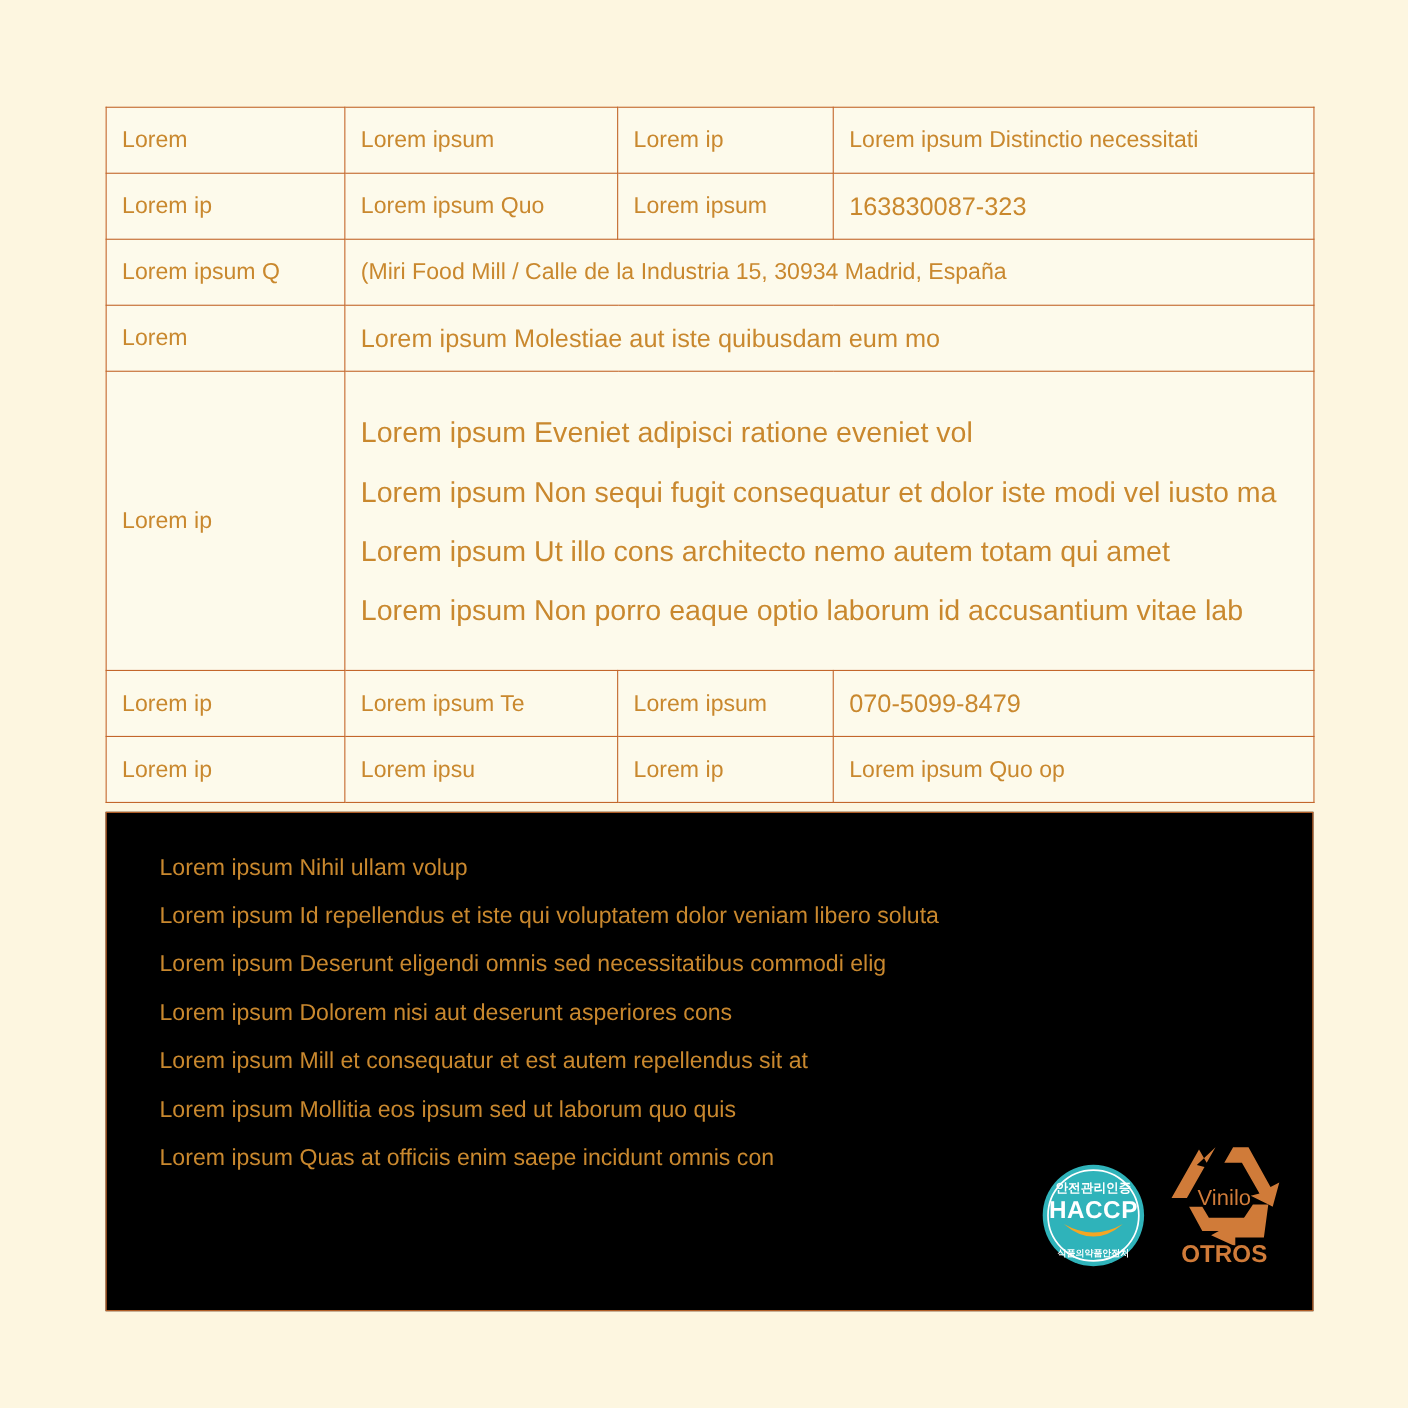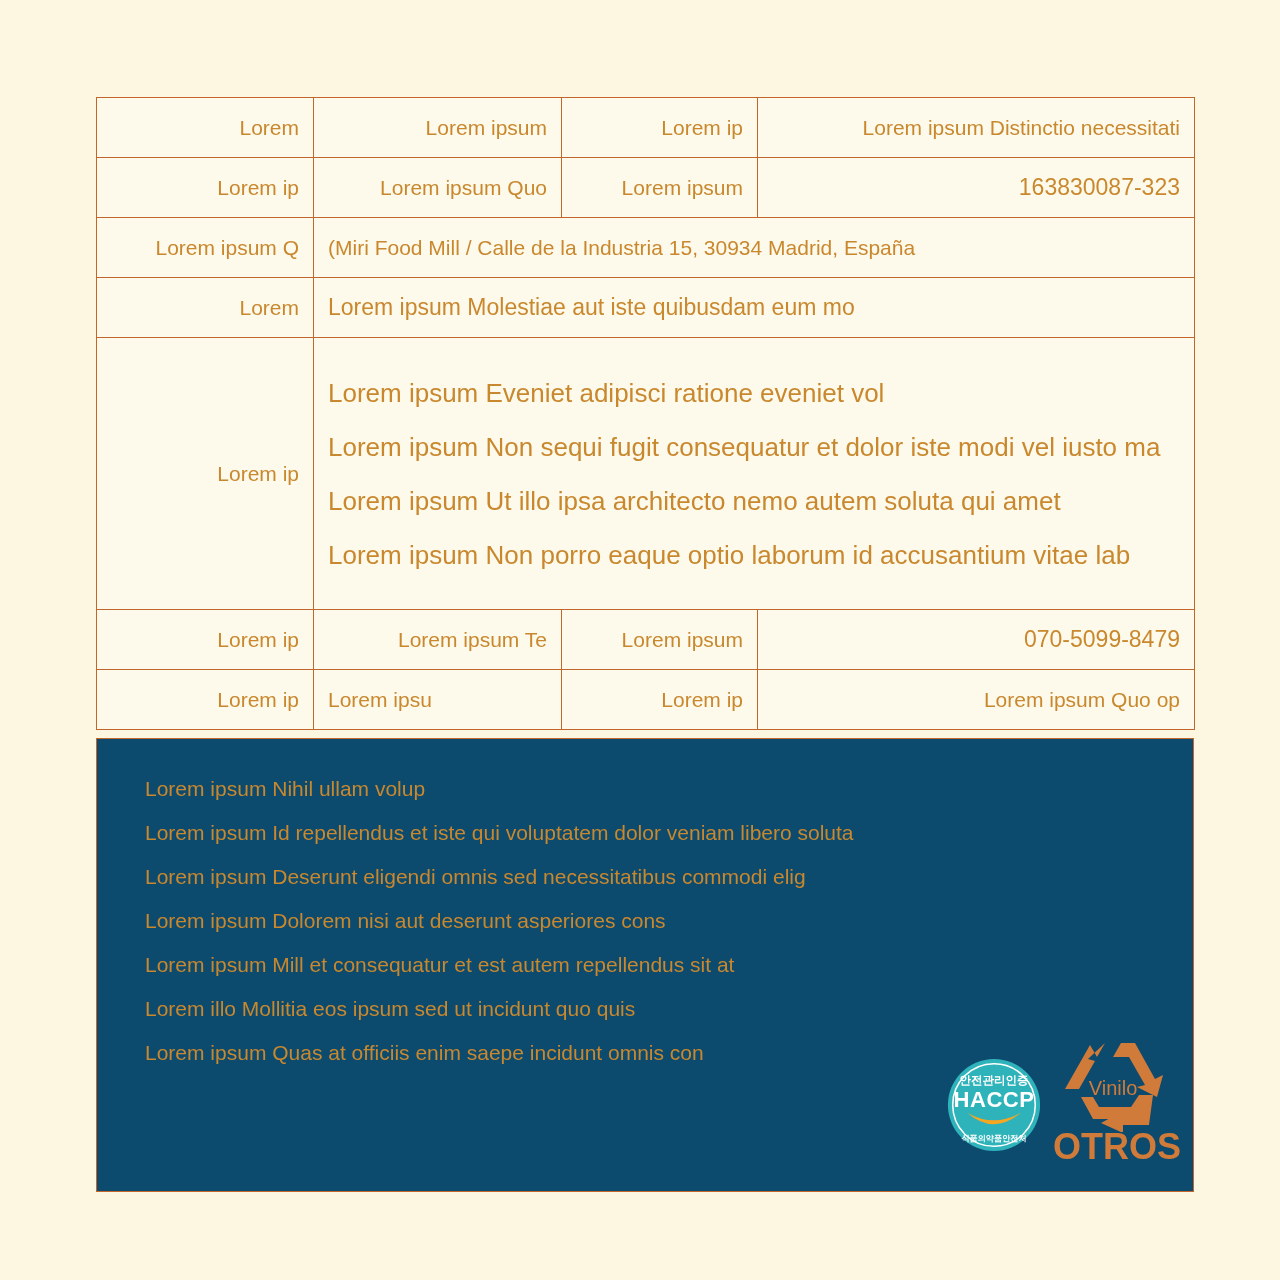--- a/index.html
+++ b/index.html
@@ -32,21 +32,21 @@
   }
   .label-table td {
     border: 1.5px solid #c3662b;
     color: #c9882e;
     font-size: 21px;
     padding: 0 14px;
     vertical-align: middle;
     white-space: nowrap;
     overflow: hidden;
   }
-  .c-lbl   { text-align: right; }
+  .c-lbl   { text-align: left; }
   .c-left  { text-align: left; }
 
   .r-h     { height: 60px; }
   .r-tall  { height: 60px; }
   .r-big   { height: 272px; }
 
   .col1 { width: 217px; }
   .col2 { width: 248px; }
   .col3 { width: 196px; }
   .col4 { width: 437px; }
@@ -68,21 +68,21 @@
 
   
   .notes {
     position: absolute;
     left: 96px;
     top: 738px;
     width: 1098px;
     height: 454px;
     box-sizing: border-box;
     border: 1.5px solid #c3662b;
-    background: #0c4a6e;
+    background: #000000;
     padding: 28px 20px 20px 48px;
   }
   .notes .nline {
     color: #c9882e;
     font-size: 21px;
     padding: 10px 0;
     white-space: nowrap;
   }
 
   
@@ -108,21 +108,21 @@
     top: 2px;
     width: 120px;
     height: 145px;
   }
   .otros-word {
     position: absolute;
     left: 0;
     top: 92px;
     width: 120px;
     text-align: center;
-    font-size: 36px;
+    font-size: 22px;
     font-weight: bold;
     color: #d07b39;
     letter-spacing: 0px;
     line-height: 1;
   }
 </style>
 </head>
 <body>
 
 <div class="page">
@@ -153,21 +153,21 @@
       </tr>
       <tr class="r-h">
         <td class="c-lbl">Lorem</td>
         <td class="c-left big-text" colspan="3">Lorem ipsum Molestiae aut iste quibusdam eum mo</td>
       </tr>
       <tr class="r-big">
         <td class="c-lbl">Lorem ip</td>
         <td class="multi" colspan="3">
           <div class="mline">Lorem ipsum Eveniet adipisci ratione eveniet vol</div>
           <div class="mline">Lorem ipsum Non sequi fugit consequatur et dolor iste modi vel iusto ma</div>
-          <div class="mline">Lorem ipsum Ut illo ipsa architecto nemo autem soluta qui amet</div>
+          <div class="mline">Lorem ipsum Ut illo cons architecto nemo autem totam qui amet</div>
           <div class="mline">Lorem ipsum Non porro eaque optio laborum id accusantium vitae lab</div>
         </td>
       </tr>
       <tr class="r-tall">
         <td class="c-lbl">Lorem ip</td>
         <td class="c-lbl">Lorem ipsum Te</td>
         <td class="c-lbl">Lorem ipsum</td>
         <td class="c-lbl big-text">070-5099-8479</td>
       </tr>
       <tr class="r-tall">
@@ -178,21 +178,21 @@
       </tr>
     </tbody>
   </table>
 
   <div class="notes">
     <div class="nline">Lorem ipsum Nihil ullam volup</div>
     <div class="nline">Lorem ipsum Id repellendus et iste qui voluptatem dolor veniam libero soluta</div>
     <div class="nline">Lorem ipsum Deserunt eligendi omnis sed necessitatibus commodi elig</div>
     <div class="nline">Lorem ipsum Dolorem nisi aut deserunt asperiores cons</div>
     <div class="nline">Lorem ipsum Mill et consequatur et est autem repellendus sit at</div>
-    <div class="nline">Lorem illo Mollitia eos ipsum sed ut incidunt quo quis</div>
+    <div class="nline">Lorem ipsum Mollitia eos ipsum sed ut laborum quo quis</div>
     <div class="nline">Lorem ipsum Quas at officiis enim saepe incidunt omnis con</div>
   </div>
 
   <div class="logos">
 
     <svg class="haccp" viewBox="0 0 100 100">
       <circle cx="50" cy="50" r="48" fill="#2fb3ba"></circle>
       <circle cx="50" cy="50" r="43" fill="none" stroke="#ffffff" stroke-width="1.6"></circle>
       <text x="50" y="28" text-anchor="middle" fill="#ffffff" font-family="DejaVu Sans, sans-serif" font-size="12" font-weight="bold">안전관리인증</text>
       <text x="50" y="52" text-anchor="middle" fill="#ffffff" font-family="Liberation Sans, sans-serif" font-size="23" font-weight="bold" letter-spacing="0.5">HACCP</text>

